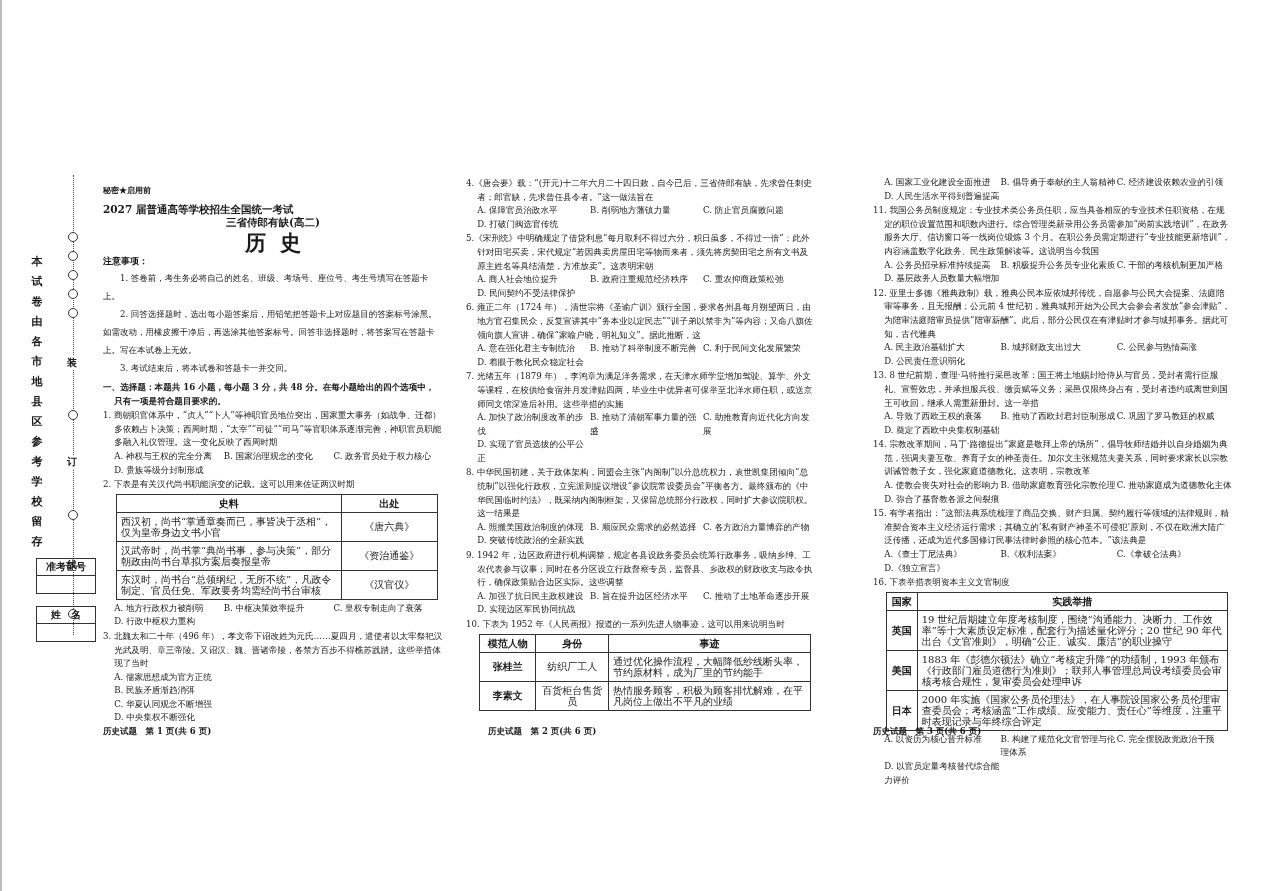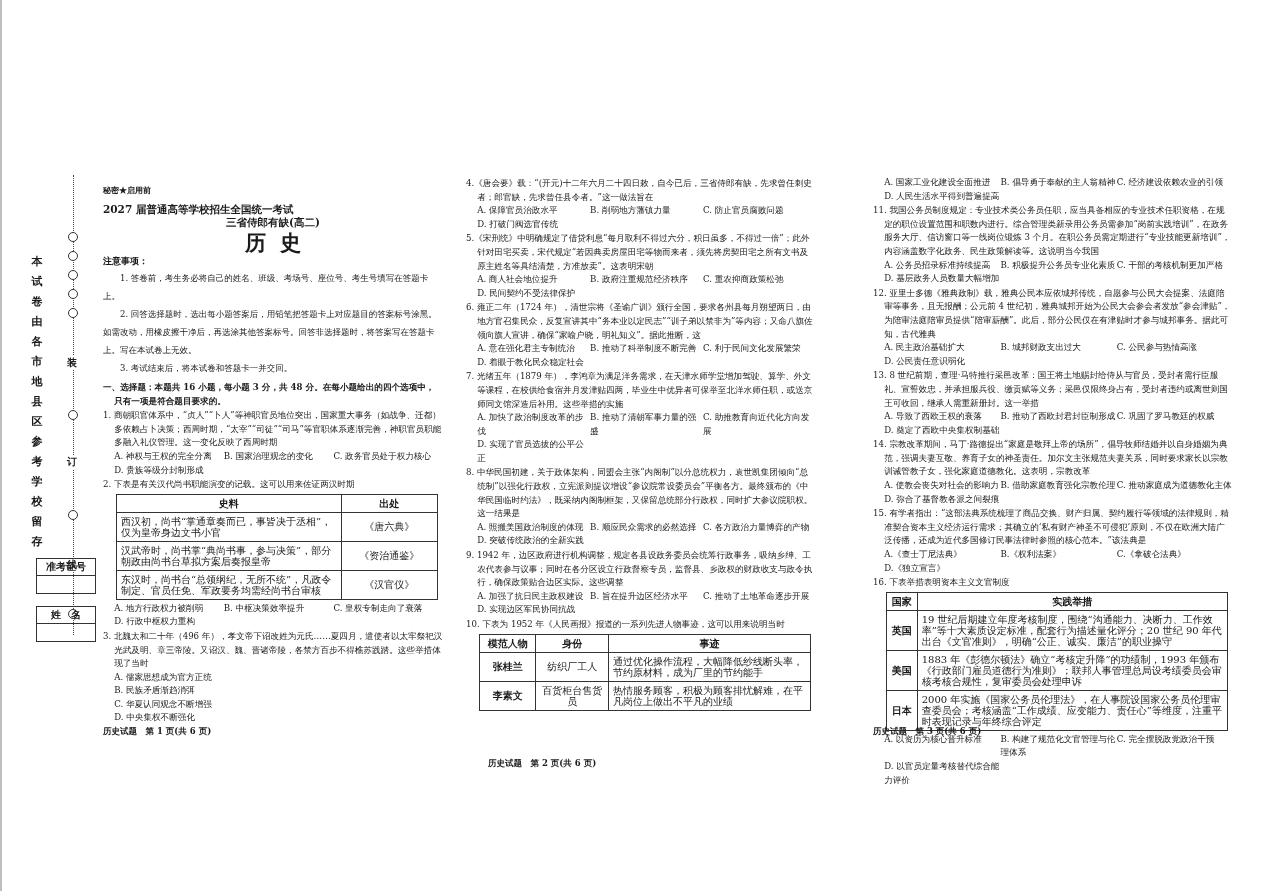--- a/index.html
+++ b/index.html
@@ -218,21 +218,21 @@
       </tr>
       <tr>
         <td class="c bold">李素文</td>
         <td class="c">百货柜台售货员</td>
         <td>热情服务顾客，积极为顾客排忧解难，在平凡岗位上做出不平凡的业绩</td>
       </tr>
     </tbody>
       </table>
   </div>
 </div>
-<div class="footer" style="left:488px;width:350px;margin-top:32px;">历史试题　第 2 页(共 6 页)</div>
+<div class="footer" style="left:488px;width:350px;">历史试题　第 2 页(共 6 页)</div>
 
 <div class="page p3" style="top:176px">
   <div class="opts">
     <span>A. 国家工业化建设全面推进</span>
     <span>B. 倡导勇于奉献的主人翁精神</span>
     <span>C. 经济建设依赖农业的引领</span>
     <span>D. 人民生活水平得到普遍提高</span>
   </div>
   <div class="q">
     <div class="qtext">11. 我国公务员制度规定：专业技术类公务员任职，应当具备相应的专业技术任职资格，在规定的职位设置范围和职数内进行。综合管理类新录用公务员需参加“岗前实践培训”，在政务服务大厅、信访窗口等一线岗位锻炼 3 个月。在职公务员需定期进行“专业技能更新培训”，内容涵盖数字化政务、民生政策解读等。这说明当今我国</div>

